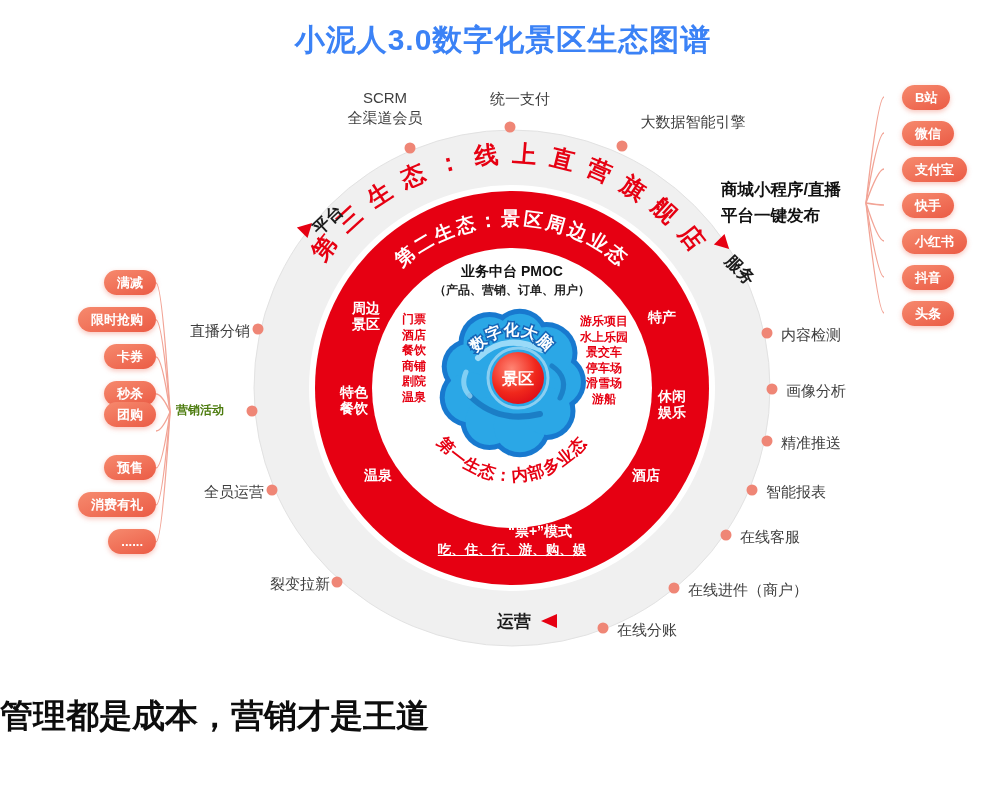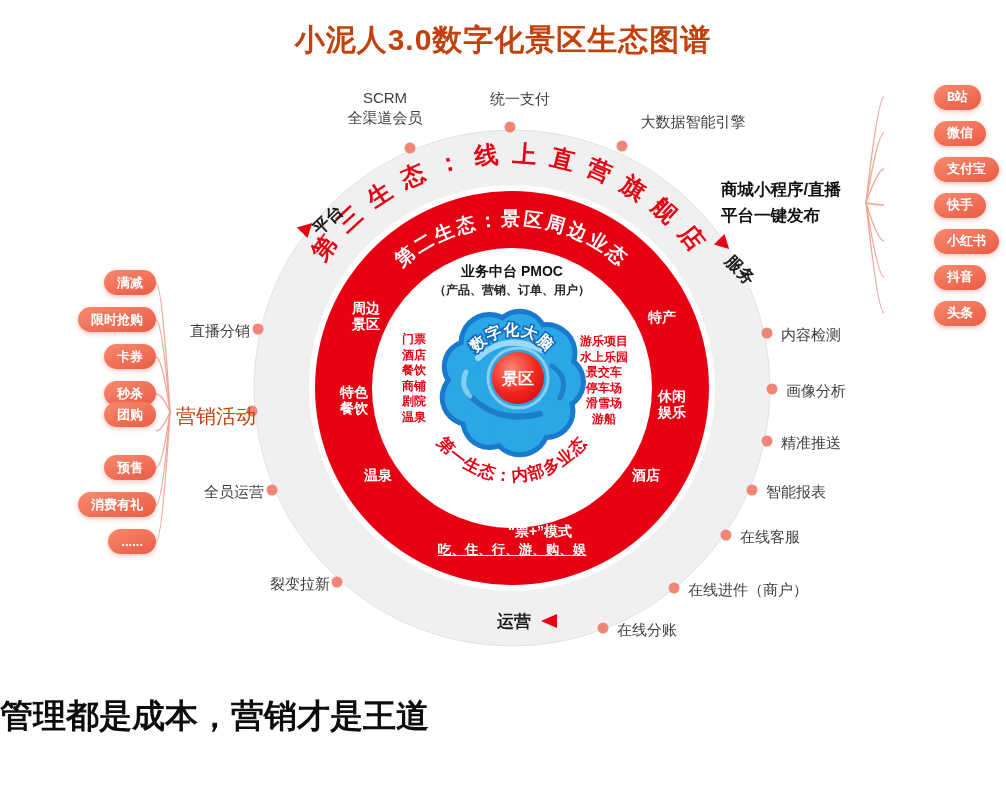--- a/index.html
+++ b/index.html
@@ -1,43 +1,43 @@
 <!DOCTYPE html>
 <html><head>
 <meta charset="utf-8">
 <style>
   html,body{margin:0;padding:0;background:#fff;}
   .stage{position:relative;width:1006px;height:789px;background:#fff;overflow:hidden;
          font-family:"Liberation Sans","DejaVu Sans",sans-serif;}
   .abs{position:absolute;}
   .title{position:absolute;left:0;top:20px;width:100%;text-align:center;
-         font-size:30px;font-weight:800;color:#c2410c;letter-spacing:1px;}
+         font-size:30px;font-weight:800;color:#3b82f6;letter-spacing:1px;}
   .lbl{position:absolute;font-size:15px;color:#3f3f3f;white-space:nowrap;line-height:1.3;}
   .lbl.c{transform:translateX(-50%);text-align:center;}
-  .lbl.b{font-weight:400;color:#c2410c;font-size:20px;}
+  .lbl.b{font-weight:700;color:#4d7c0f;font-size:12px;}
   .mall{position:absolute;left:721px;top:176px;font-size:16.5px;font-weight:800;color:#111;
         line-height:26px;white-space:nowrap;}
   .axis{position:absolute;font-size:17px;font-weight:800;color:#1a1a1a;white-space:nowrap;}
   .ring-item{position:absolute;transform:translateX(-50%);color:#fff;font-weight:700;
              font-size:14px;line-height:16px;text-align:center;white-space:nowrap;}
   .ring-item.w2{white-space:normal;width:32px;}
   .col{position:absolute;transform:translateX(-50%);text-align:center;color:#e60012;
-       font-weight:700;font-size:12px;line-height:15.5px;white-space:nowrap;margin-top:20px;}
+       font-weight:700;font-size:12px;line-height:15.5px;white-space:nowrap;}
   .pmoc1{position:absolute;left:512px;top:263px;transform:translateX(-50%);font-size:14px;
          font-weight:800;color:#111;white-space:nowrap;}
   .pmoc2{position:absolute;left:512px;top:282px;transform:translateX(-50%);font-size:12px;
          font-weight:700;color:#222;white-space:nowrap;}
   .ticket1{position:absolute;left:540px;top:523px;transform:translateX(-50%);color:#fff;
            font-weight:800;font-size:14px;white-space:nowrap;}
   .ticket2{position:absolute;left:512px;top:541px;transform:translateX(-50%);color:#fff;
            font-weight:800;font-size:13.5px;white-space:nowrap;text-decoration:underline;}
   .pill{position:absolute;height:25px;line-height:25px;padding:0 13px;border-radius:13px;
         background:linear-gradient(160deg,#f68a6e,#eb5b45);color:#fff;font-size:13px;
         font-weight:700;white-space:nowrap;box-shadow:0 2px 5px rgba(235,91,69,.35);}
-  .pr{left:934px;font-family:Liberation Mono, monospace;}
+  .pr{left:902px;}
   .pl{right:850px;}
   .headline{position:absolute;left:0;top:694px;width:100%;text-align:left;
             font-size:33px;font-weight:700;color:#0d0d0d;}
   .subwrap{position:absolute;left:0;top:750px;width:100%;text-align:center;margin-top:45px;}
   .sub{display:inline-block;font-size:16px;color:#9a9a9a;padding:0 30px 8px;
        border-bottom:1px solid #e9e9e9;}
 </style>
 </head>
 <body>
 

